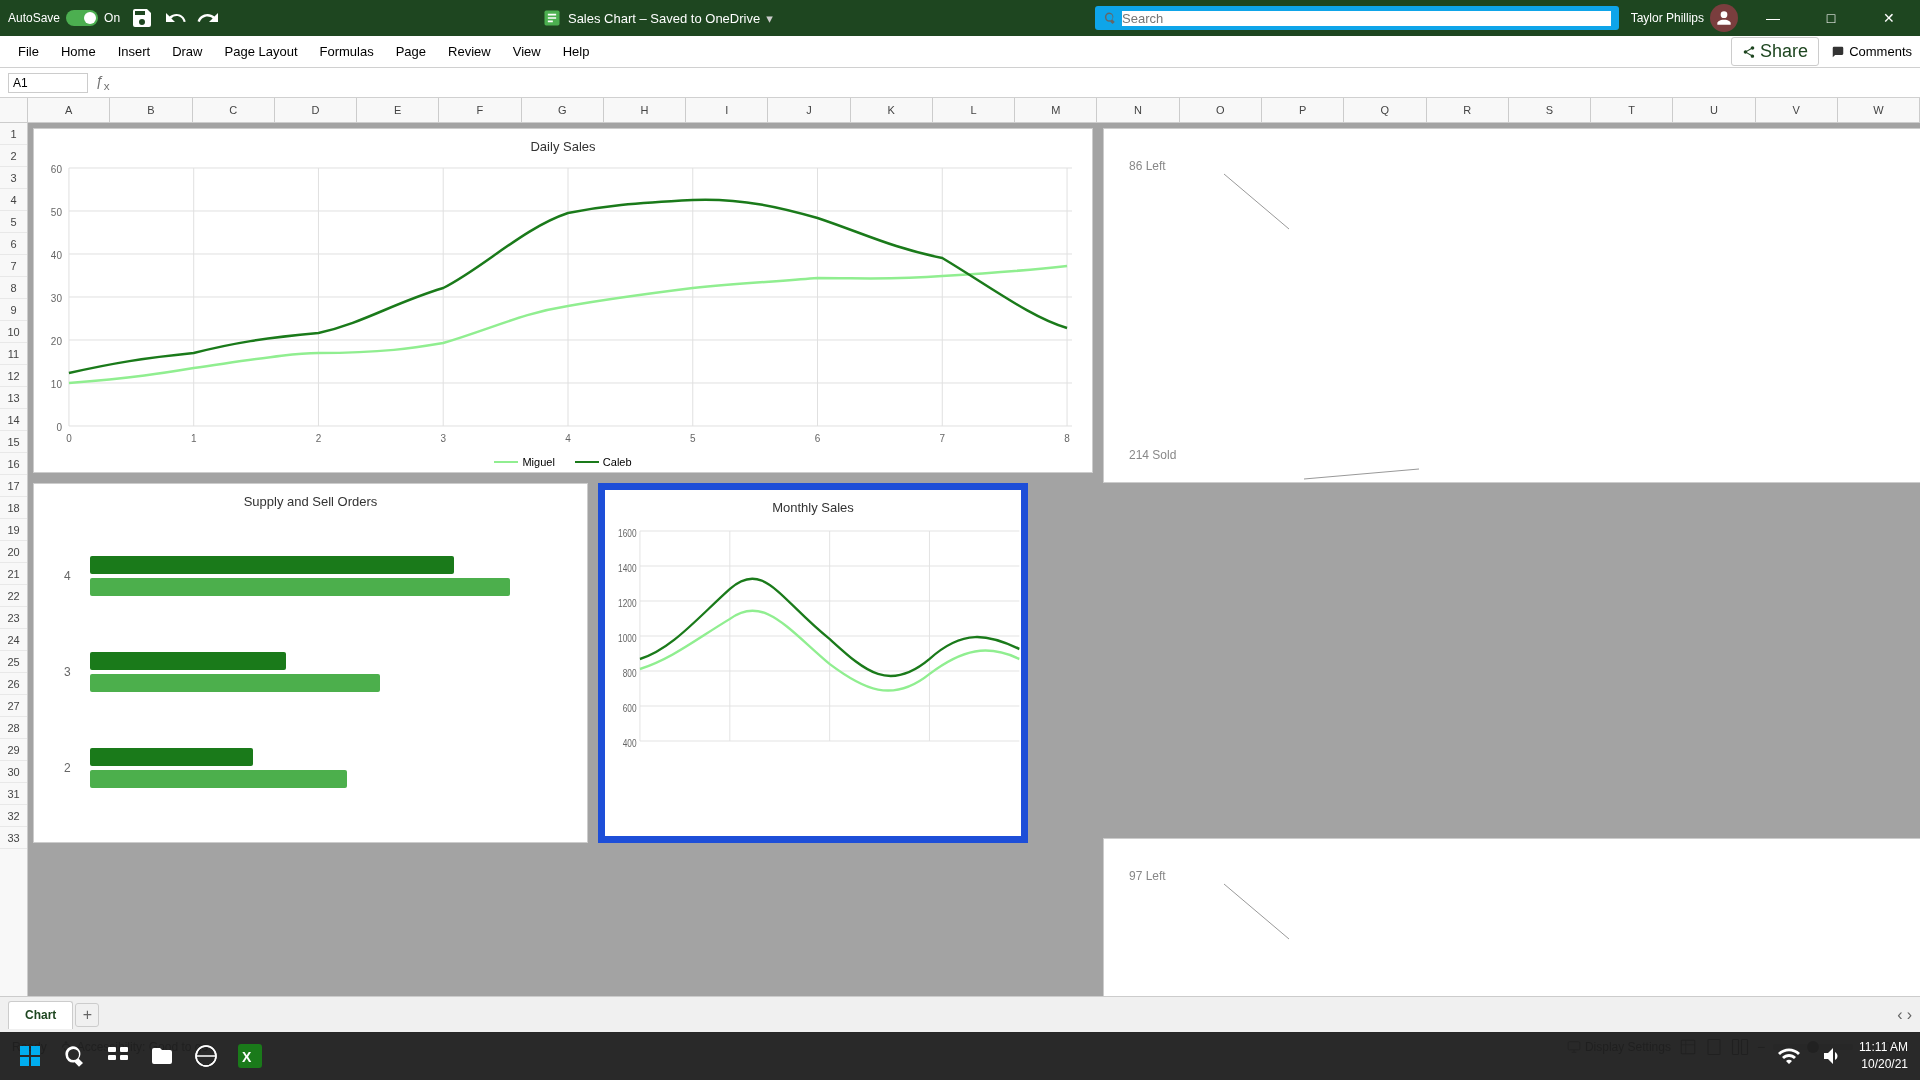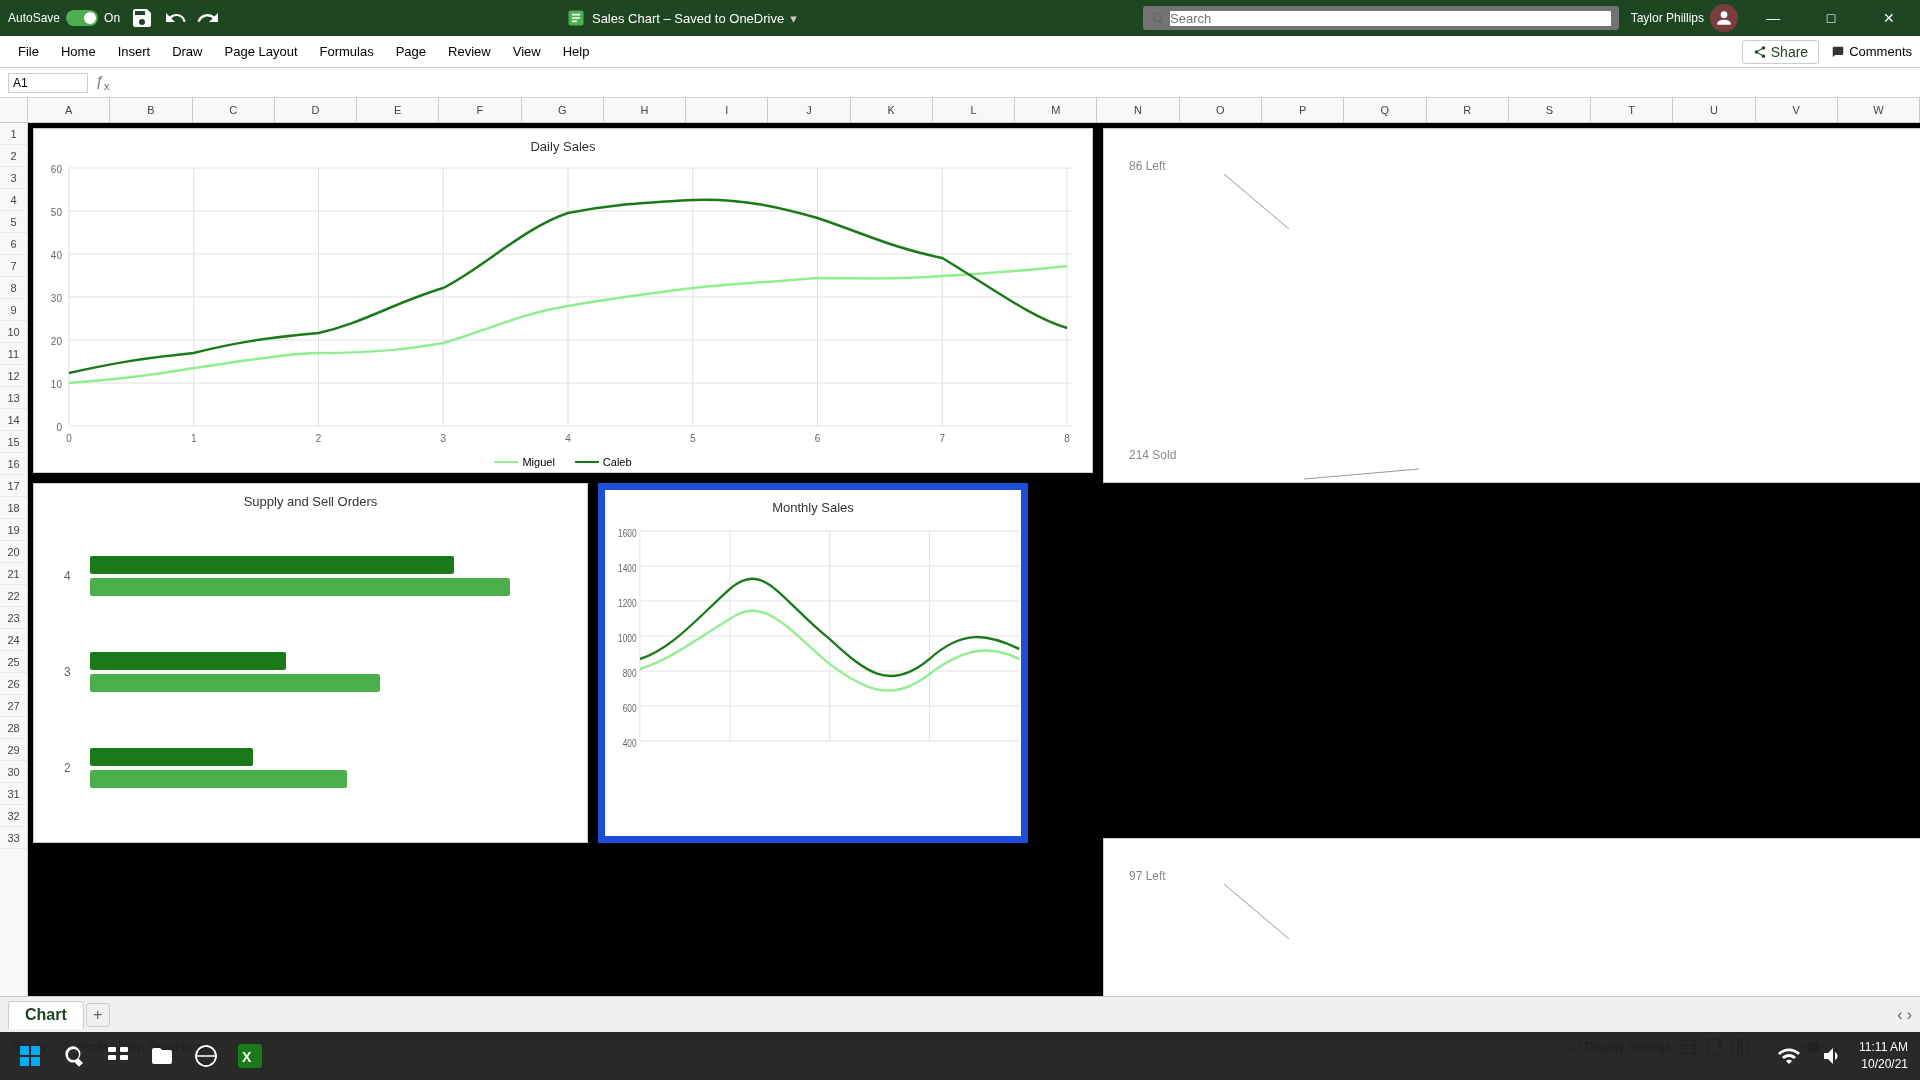--- a/index.html
+++ b/index.html
@@ -25,33 +25,33 @@
     .title-bar-left { display: flex; align-items: center; gap: 8px; }
     .autosave-area { display: flex; align-items: center; gap: 6px; color: #fff; font-size: 12px; }
     .toggle-switch { width: 32px; height: 16px; background: #4caf50; border-radius: 8px; position: relative; cursor: pointer; }
     .toggle-thumb { width: 12px; height: 12px; background: #fff; border-radius: 50%; position: absolute; top: 2px; right: 2px; }
     .title-center { color: #fff; font-size: 13px; display: flex; align-items: center; gap: 6px; text-align: right; }
     .title-bar-right { display: flex; align-items: center; gap: 12px; color: #fff; font-size: 12px; }
     .win-btn { width: 46px; height: 36px; display: flex; align-items: center; justify-content: center; cursor: pointer; color: #fff; font-size: 14px; }
 
     
     .search-bar {
-      width: 476px; height: 24px; background: #737373; border-radius: 3px;
+      width: 524px; height: 24px; background: #0ea5e9; border-radius: 3px;
       display: flex; align-items: center; padding: 0 8px; gap: 6px;
     }
     .search-bar input { border: none; outline: none; font-size: 13px; width: 100%; }
 
     
     .menu-bar {
       height: 32px; background: #fff; display: flex; align-items: center;
       padding: 0 8px; border-bottom: 1px solid #d0d0d0; gap: 2px;
     }
     .menu-item { padding: 4px 10px; font-size: 13px; cursor: pointer; border-radius: 3px; }
     .menu-right { margin-left: auto; display: flex; align-items: center; gap: 12px; }
-    .share-btn { display: flex; align-items: center; gap: 4px; font-size: 14px; color: #1e4620; cursor: pointer; border: 1px solid #ccc; padding: 3px 10px; border-radius: 3px; }
+    .share-btn { display: flex; align-items: center; gap: 4px; font-size: 18px; color: #1e4620; cursor: pointer; border: 1px solid #ccc; padding: 3px 10px; border-radius: 3px; }
     .comments-btn { display: flex; align-items: center; gap: 4px; font-size: 13px; cursor: pointer; }
 
     
     .formula-bar {
       height: 30px; background: #fff; border-bottom: 1px solid #d0d0d0;
       display: flex; align-items: center; padding: 0 8px; gap: 8px;
     }
     .cell-ref { width: 80px; border: 1px solid #ccc; font-size: 12px; padding: 2px 4px; }
     .formula-icon { font-size: 14px; color: #737373; }
     .formula-input { flex: 1; border: none; outline: none; font-size: 13px; }
@@ -59,21 +59,21 @@
     
     .spreadsheet { display: flex; flex-direction: column; height: calc(1080px - 36px - 32px - 30px - 48px - 36px); }
     .col-headers { display: flex; background: #f8f8f8; border-bottom: 1px solid #ccc; min-height: 24px; }
     .row-num-header { width: 28px; min-width: 28px; border-right: 1px solid #ccc; background: #f8f8f8; }
     .col-header { border-right: 1px solid #ccc; font-size: 11px; text-align: center; line-height: 24px; color: #444; flex: 1; min-width: 28px; background: #f8f8f8; user-select: none; }
 
     .sheet-body { display: flex; flex: 1; overflow: hidden; }
     .row-numbers { width: 28px; min-width: 28px; background: #f8f8f8; border-right: 1px solid #ccc; }
     .row-number { height: 22px; border-bottom: 1px solid #e8e8e8; font-size: 11px; text-align: center; line-height: 22px; color: #444; }
 
-    .sheet-content { flex: 1; background: #000000; position: relative; overflow: hidden; }
+    .sheet-content { flex: 1; background: #a3a3a3; position: relative; overflow: hidden; }
 
     
     .charts-container { position: absolute; top: 5px; left: 5px; right: 5px; bottom: 5px; }
 
     
     .chart-daily { position: absolute; top: 0; left: 0; width: 1060px; height: 345px; background: #fff; border: 1px solid #ccc; }
     
     .chart-supply { position: absolute; top: 355px; left: 0; width: 555px; height: 360px; background: #fff; border: 1px solid #ccc; }
     
     .chart-monthly { position: absolute; top: 355px; left: 565px; width: 430px; height: 360px; background: #fff; border: 7px solid #1d4ed8; }
@@ -84,21 +84,21 @@
 
     .chart-title { text-align: center; font-size: 13px; color: #333; padding: 10px 0 4px; }
 
     
     .legend { display: flex; justify-content: center; gap: 20px; font-size: 11px; margin-top: 4px; }
     .legend-item { display: flex; align-items: center; gap: 4px; }
     .legend-line { width: 24px; height: 2px; }
 
     
     .bottom-tabs { height: 36px; background: #f0f0f0; border-top: 1px solid #ccc; display: flex; align-items: center; padding: 0 8px; gap: 2px; }
-    .sheet-tab { height: 28px; padding: 0 16px; background: #fff; border: 1px solid #ccc; border-bottom: none; font-size: 16px; display: flex; align-items: center; cursor: pointer; border-radius: 3px 3px 0 0; }
+    .sheet-tab { height: 28px; padding: 0 16px; background: #fff; border: 1px solid #ccc; border-bottom: none; font-size: 12px; display: flex; align-items: center; cursor: pointer; border-radius: 3px 3px 0 0; }
     .sheet-tab.active { background: #fff; border-bottom-color: #fff; color: #1e4620; font-weight: 600; }
     .add-sheet { width: 24px; height: 24px; background: none; border: 1px solid #ccc; border-radius: 3px; cursor: pointer; display: flex; align-items: center; justify-content: center; font-size: 16px; color: #666; }
 
     
     .status-bar { height: 28px; background: #f0f0f0; border-top: 1px solid #ccc; display: flex; align-items: center; padding: 0 12px; font-size: 12px; color: #444; justify-content: space-between; }
     .status-right { display: flex; align-items: center; gap: 8px; }
 
     
     .user-area { display: flex; align-items: center; gap: 6px; color: #fff; font-size: 12px; text-align: center; }
     .avatar { width: 28px; height: 28px; border-radius: 50%; background: #7a3e3e; display: flex; align-items: center; justify-content: center; overflow: hidden; }

